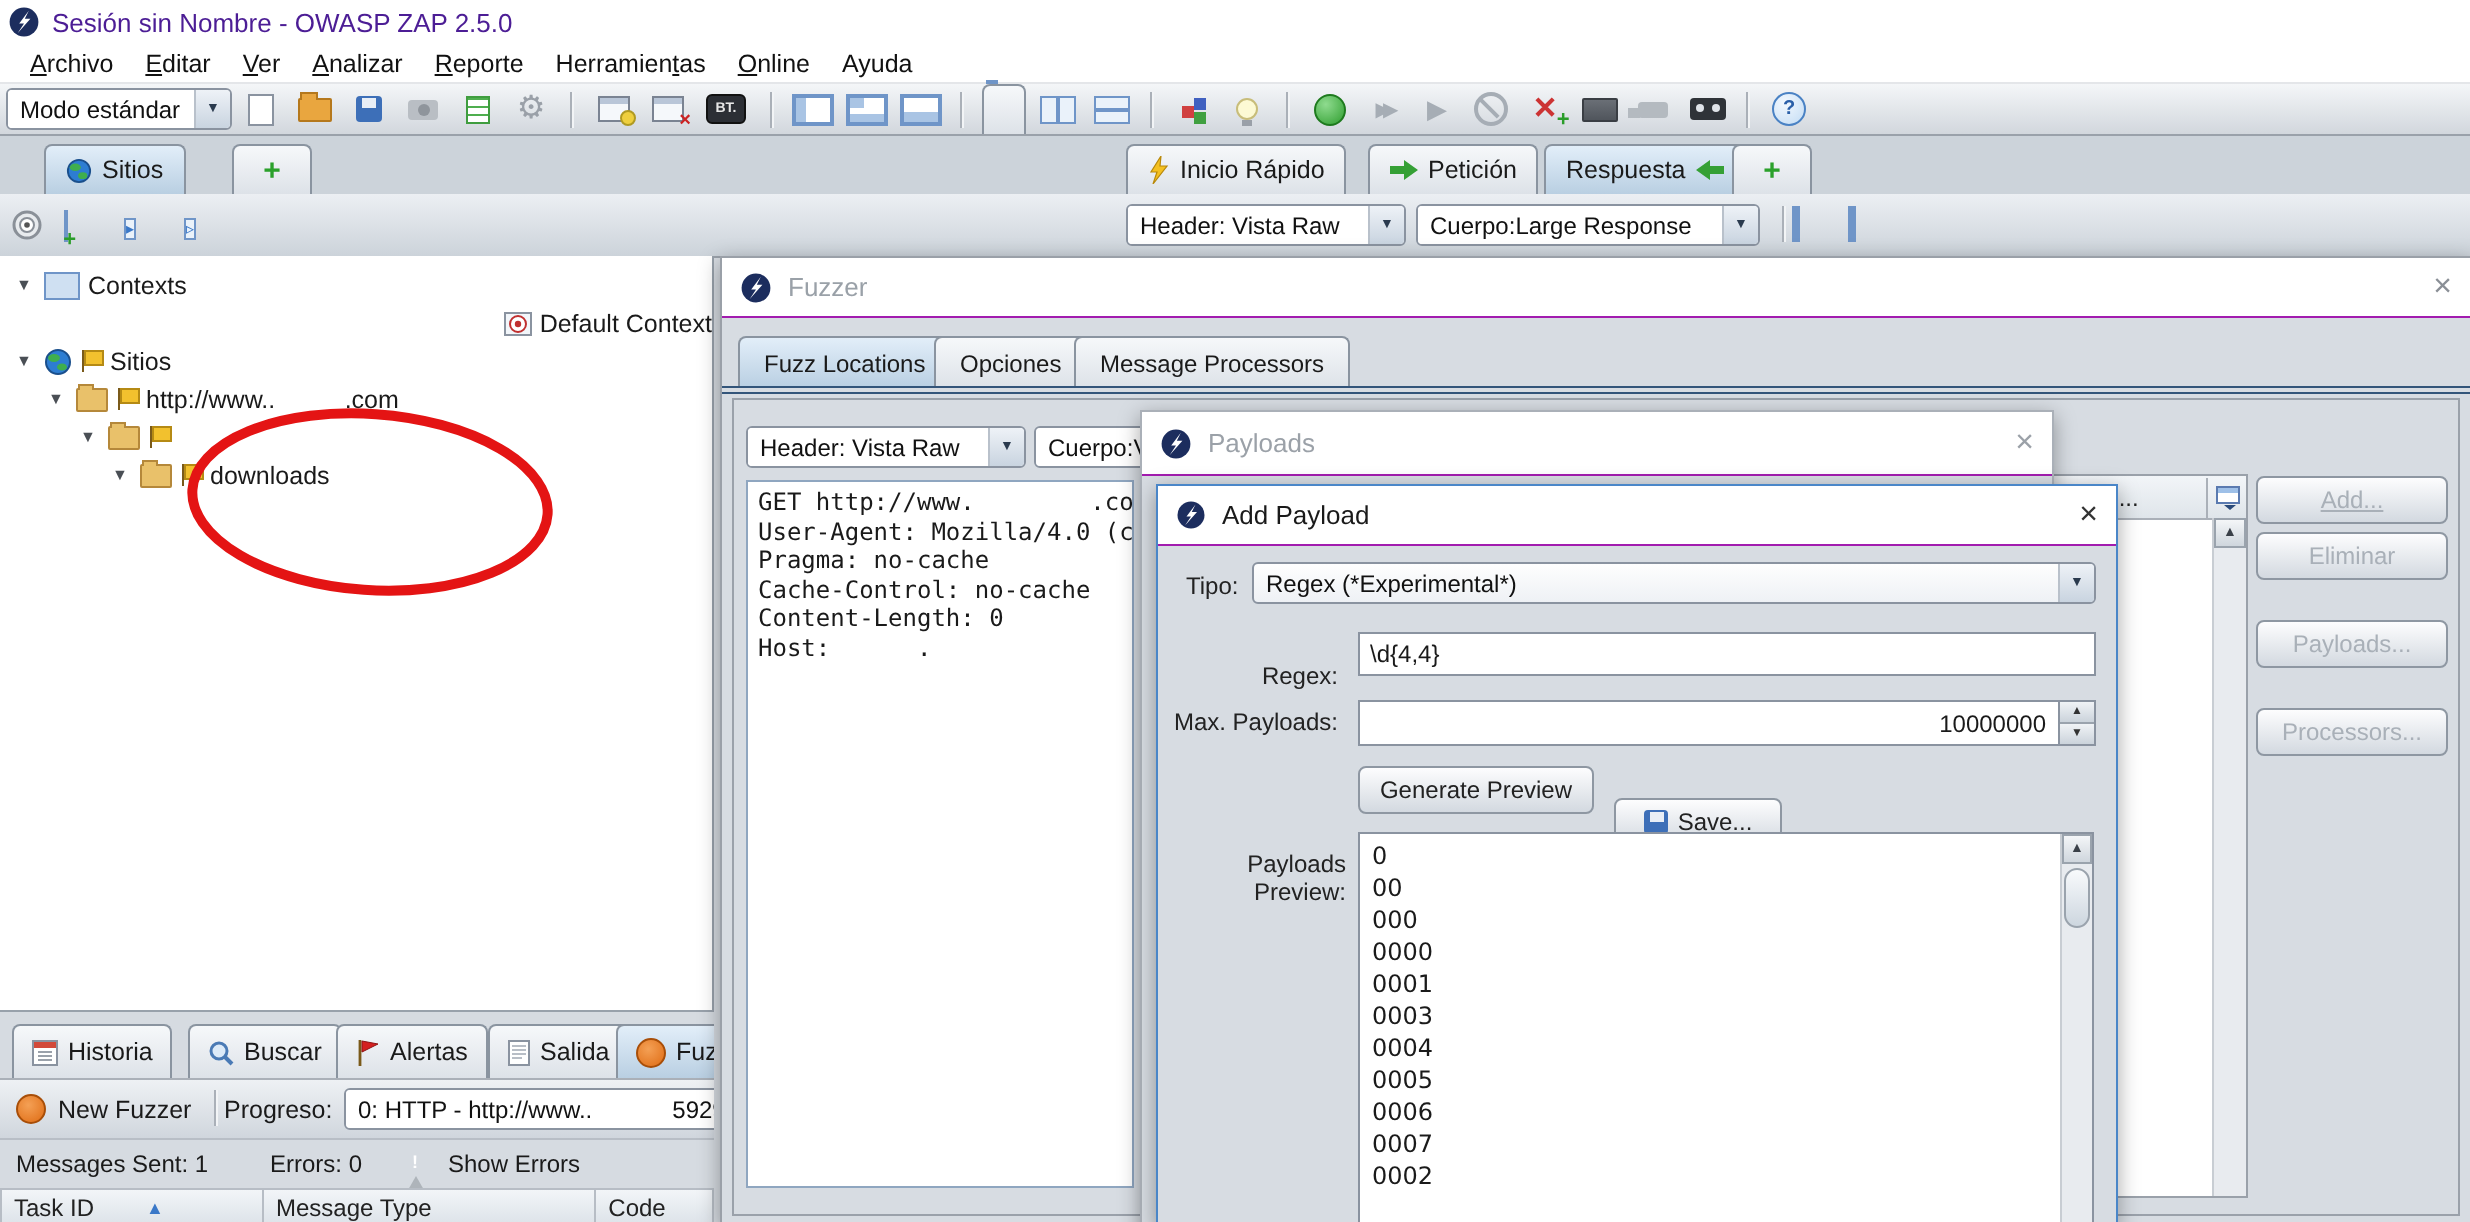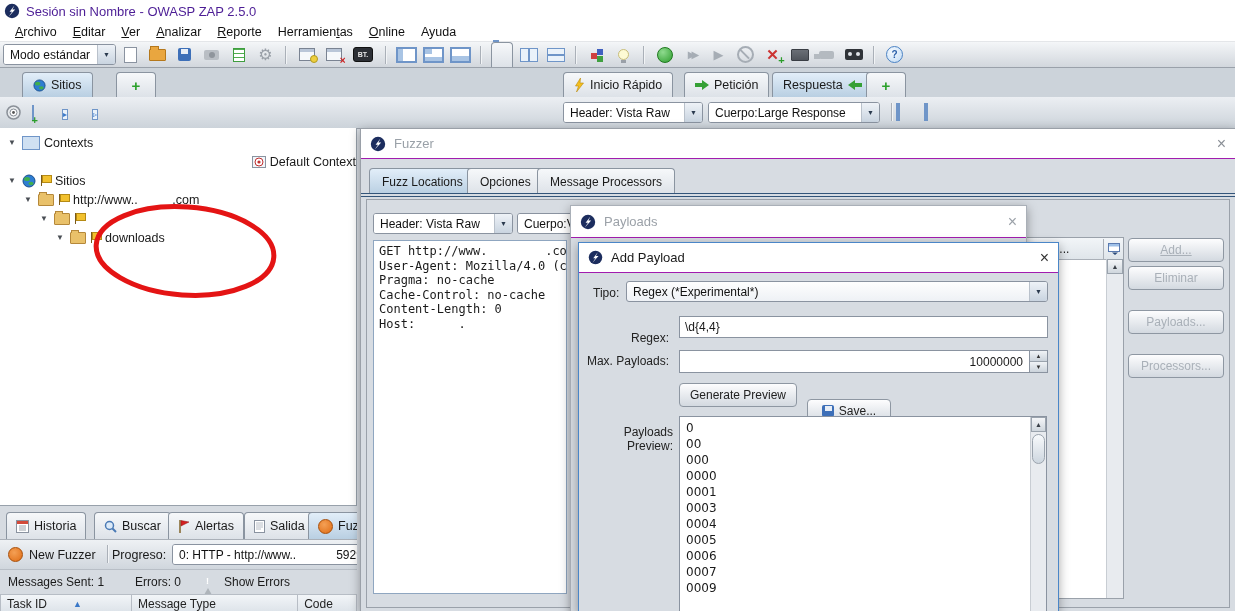--- a/index.html
+++ b/index.html
@@ -533,21 +533,21 @@
           <div class="listitem">0</div>
           <div class="listitem">00</div>
           <div class="listitem">000</div>
           <div class="listitem">0000</div>
           <div class="listitem">0001</div>
           <div class="listitem">0003</div>
           <div class="listitem">0004</div>
           <div class="listitem">0005</div>
           <div class="listitem">0006</div>
           <div class="listitem">0007</div>
-          <div class="listitem">0009</div>
+          <div class="listitem">0002</div>
         </div>
         <div class="scrollbar r" style="right:0;top:0;width:15px;bottom:0;">
           <div class="sbtn">▲</div>
           <div class="sthumb" style="height:28px;margin:2px 1px;"></div>
         </div>
       </div>
     </div>
   </div>
 
 </div>

